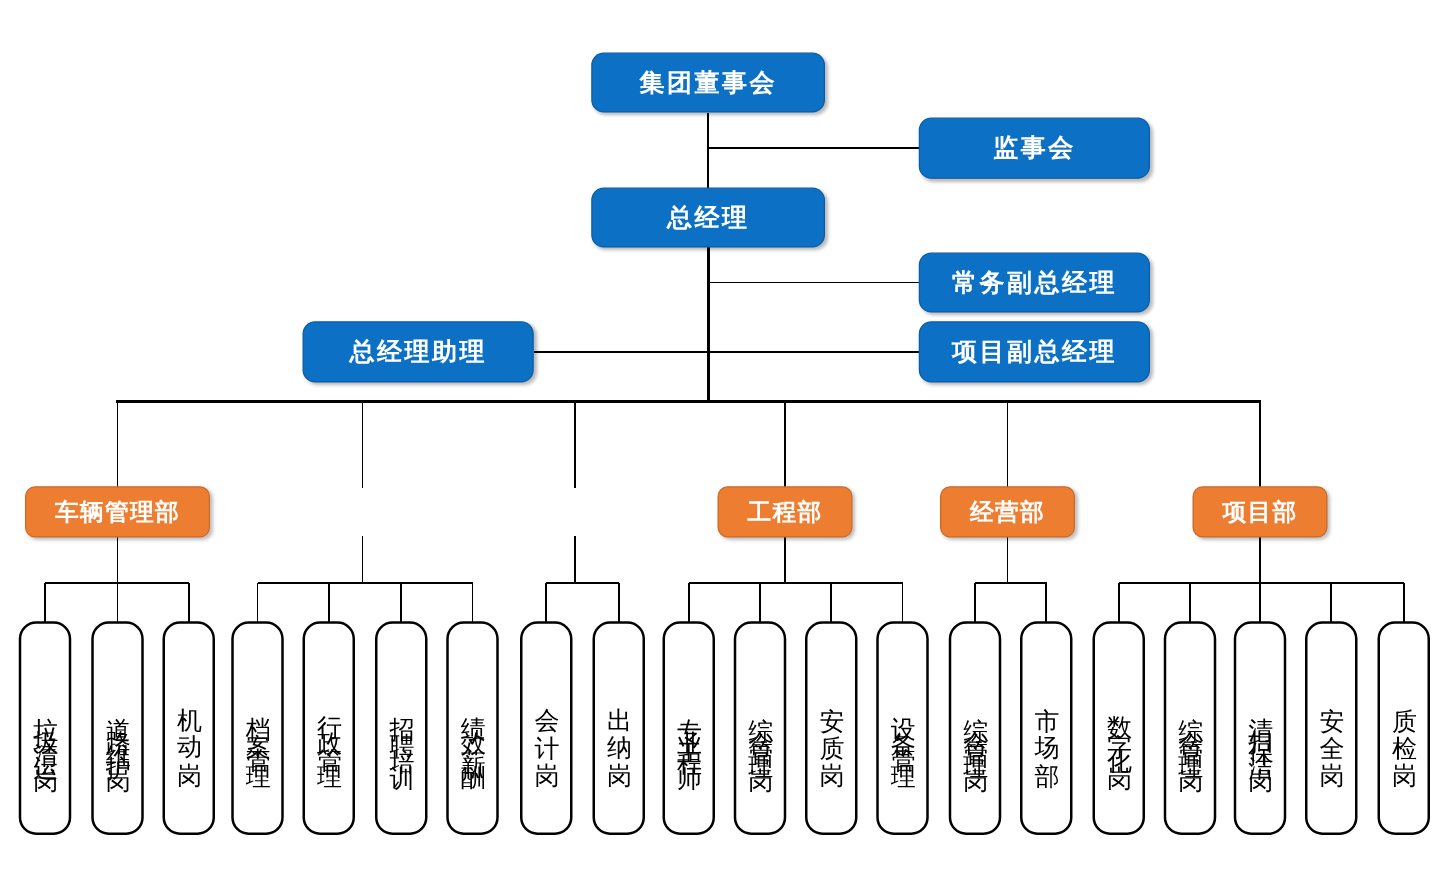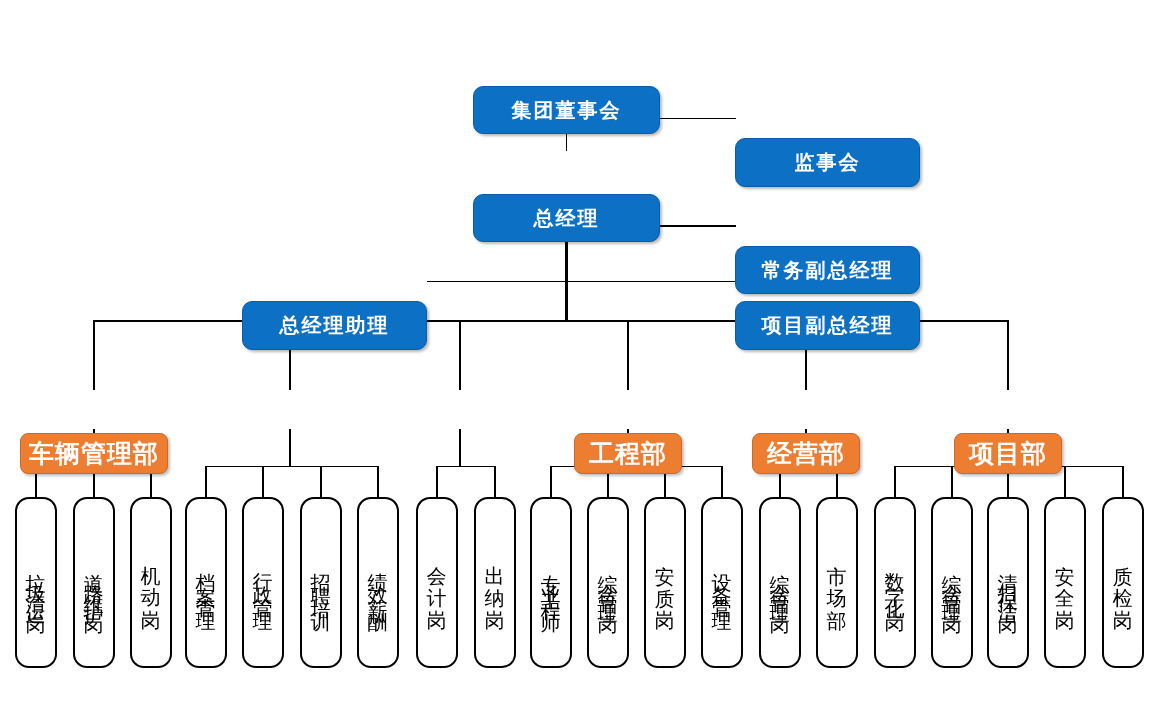--- a/index.html
+++ b/index.html
@@ -12,36 +12,35 @@
   }
   .connectors{position:absolute;left:0;top:0;z-index:1;}
   .node{
     position:absolute;
     display:flex;align-items:center;justify-content:center;
     box-sizing:border-box;
     z-index:2;
     color:#ffffff;
     font-weight:bold;
     text-align:center;
-    margin-top:44px;
   }
   .blue{
     background:#0C70C4;
     border:1px solid #0A5CA8;
     border-radius:10px;
     box-shadow:2px 2px 3px rgba(0,0,0,0.28);
     font-size:20px;
     letter-spacing:2px;
   }
   .orange{
     background:#ED7D31;
     border:1px solid #CB6A24;
     border-radius:8px;
     box-shadow:2px 2px 3px rgba(0,0,0,0.25);
-    font-size:25px;
+    font-size:19px;
     letter-spacing:1px;
     top:389px;height:41px;
   }
   .pos{
     position:absolute;
     top:497px;width:42px;height:171px;
     box-sizing:border-box;
     background:#ffffff;
     border:2px solid #000000;
     border-radius:14px;

